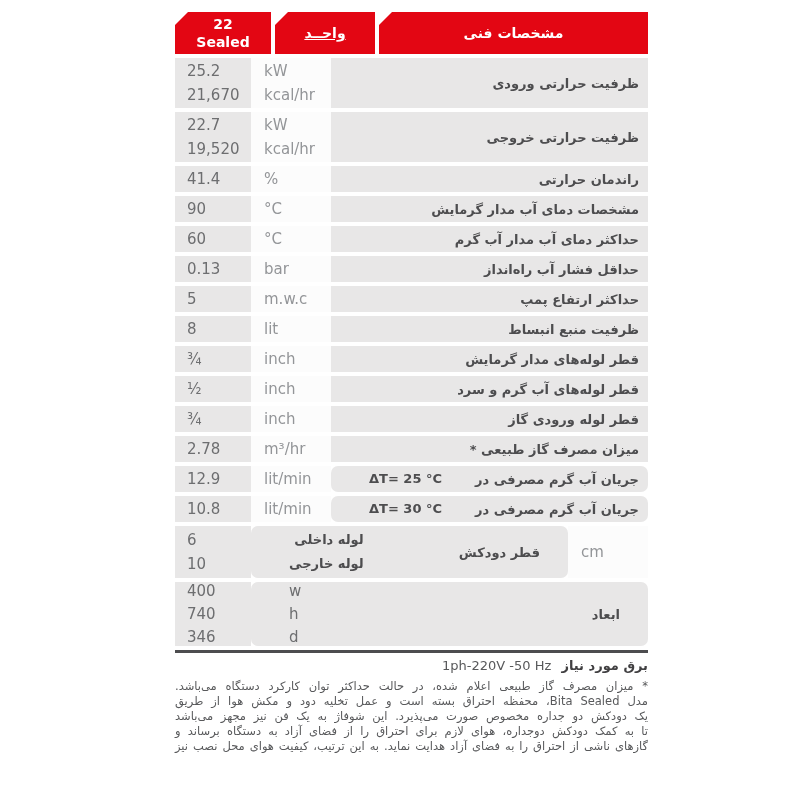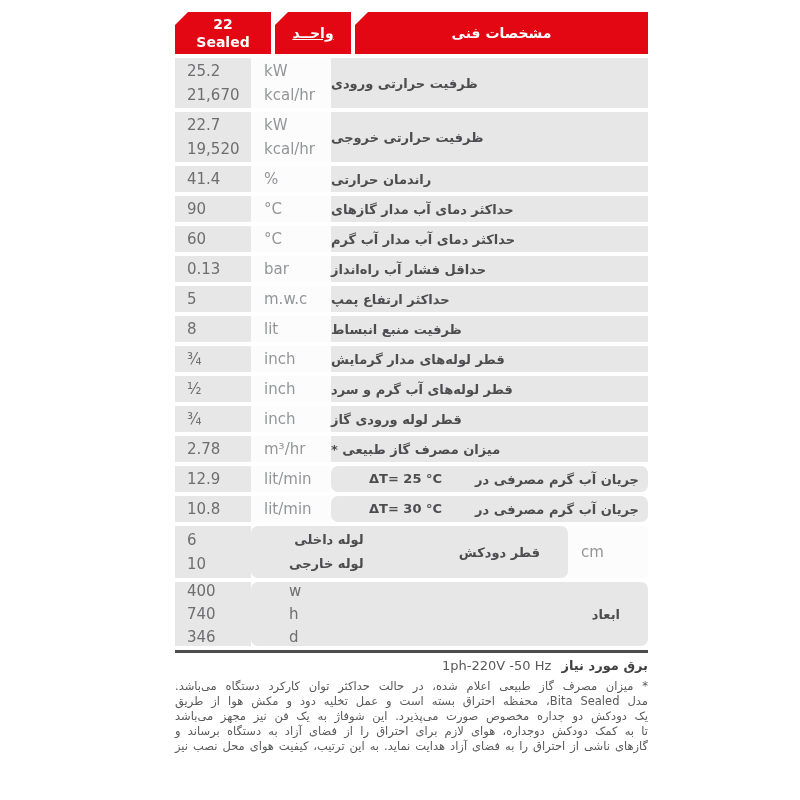--- a/index.html
+++ b/index.html
@@ -21,41 +21,41 @@
 
   
   .header-row{display:flex;gap:4px;height:42px;margin-bottom:4px;}
   .tab{
     background:var(--accent-red);color:#fff;font-weight:bold;
     display:flex;align-items:center;justify-content:center;
     clip-path:polygon(13px 0, 100% 0, 100% 100%, 0 100%, 0 13px);
     box-sizing:border-box;
   }
   .tab.model{width:96px;font-size:14px;line-height:18px;white-space:pre-line;text-align:center;}
-  .tab.unit{width:76px;font-size:14px;direction:rtl;text-decoration:underline;}
+  .tab.unit{width:100px;font-size:14px;direction:rtl;text-decoration:underline;}
   .tab.spec{flex:1;font-size:14px;direction:rtl;}
 
   
   .row{display:flex;gap:0;margin-bottom:4px;}
   .row.single{height:26px;}
   .row.double{height:50px;}
   .row.flue{height:52px;}
   .row.dims{height:64px;}
   .cell{display:flex;align-items:center;box-sizing:border-box;}
   .cell.val{
     width:76px;background:var(--row-gray);color:var(--value-text);
     font-size:15px;line-height:24px;padding-left:12px;white-space:pre-line;
   }
   .cell.unit{
     width:80px;background:var(--unit-bg);color:var(--unit-text);
     font-size:15px;line-height:24px;padding-left:13px;white-space:pre-line;
   }
   .cell.spec{
     flex:1;background:var(--row-gray);
-    padding-right:9px;position:relative;
+    justify-content:flex-end;padding-right:9px;position:relative;
   }
   .cell.spec.with-sub{justify-content:space-between;padding-left:38px;border-radius:7px;}
   .spec .label{
     color:var(--label-text);font-weight:bold;font-size:13px;direction:rtl;text-align:right;
   }
   .row.flue .label,.row.dims .label{padding-right:19px;}
   .spec .sub{font-size:13px;white-space:pre-line;line-height:24px;}
   .spec .sub.strong{color:var(--label-text);font-weight:bold;}
   .spec .sub.plain{color:var(--value-text);font-weight:normal;font-size:15px;}
   .spec .sub.dir-ltr{direction:ltr;}
@@ -119,21 +119,21 @@
     <div class="cell spec">
 
       <div class="label">راندمان حرارتی</div>
     </div>
   </div>
       <div class="row single">
     <div class="cell val">90</div>
     <div class="cell unit">°C</div>
     <div class="cell spec">
 
-      <div class="label">حداکثر دمای آب مدار گازهای</div>
+      <div class="label">مشخصات دمای آب مدار گرمایش</div>
     </div>
   </div>
       <div class="row single">
     <div class="cell val">60</div>
     <div class="cell unit">°C</div>
     <div class="cell spec">
 
       <div class="label">حداکثر دمای آب مدار آب گرم</div>
     </div>
   </div>

